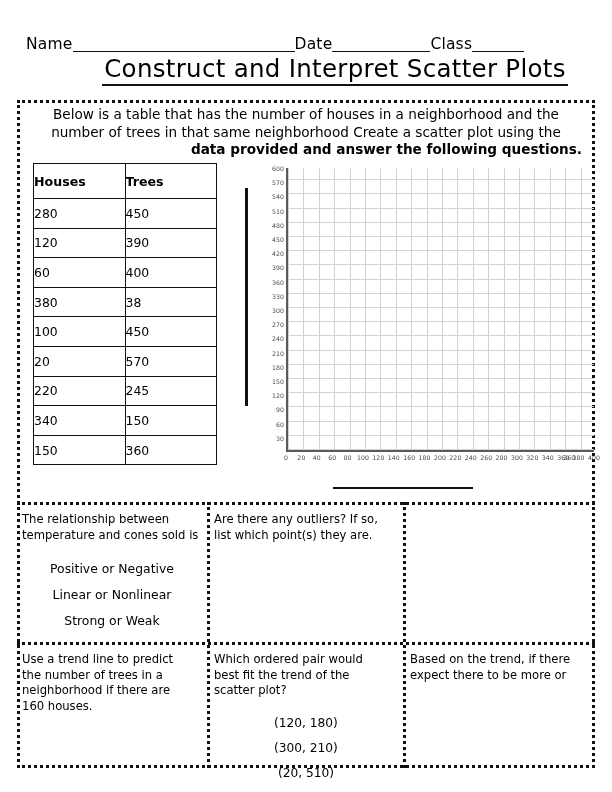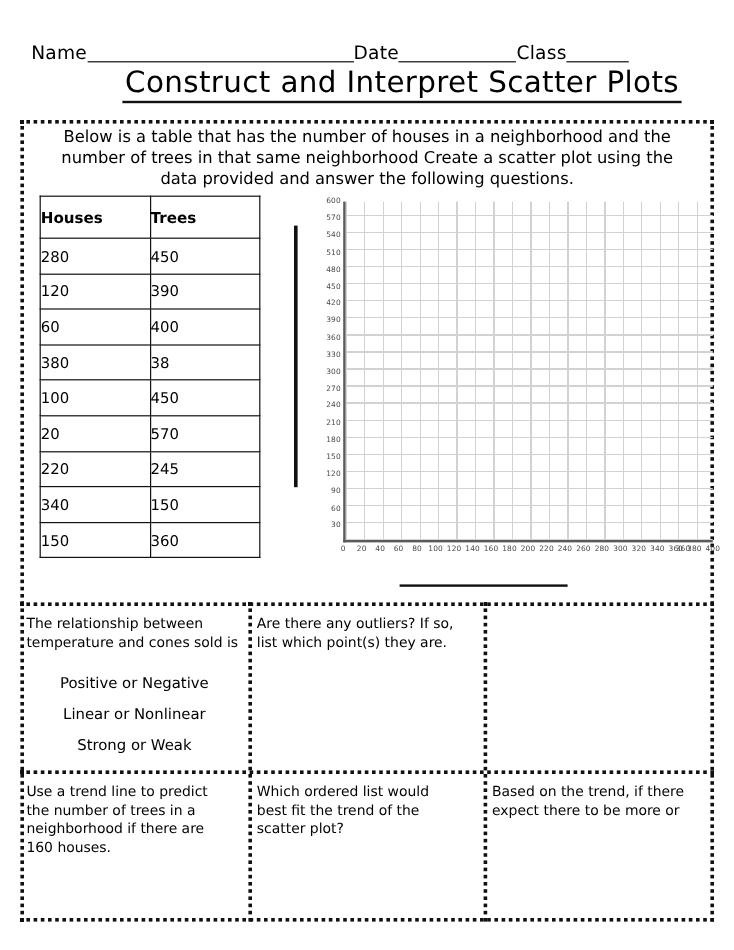--- a/index.html
+++ b/index.html
@@ -54,21 +54,21 @@
   .vdiv{position:absolute;width:0;border-left:3px dotted #111;}
   .vdiv.v1{left:207px;top:502px;height:266px;}
   .vdiv.v2{left:403px;top:502px;height:266px;}
 
   
   .instructions{
     position:absolute;left:30px;top:106px;width:552px;
     font-size:13.6px;line-height:17.5px;text-align:center;
   }
   .instructions .l1{text-align:center;}
-  .instructions .l3{text-align:center;}
+  .instructions .l3{text-align:right;font-weight:bold;}
 
   
   .tablewrap{
     position:absolute;left:33px;top:163px;width:184px;
   }
   table.data{
     border-collapse:collapse;width:184px;
     table-layout:fixed;
   }
   table.data th,table.data td{
@@ -289,24 +289,29 @@
     <div class="qtext">
         <div>Use a trend line to predict</div>
         <div>the number of trees in a</div>
         <div>neighborhood if there are</div>
         <div>160 houses.</div>
       </div>
     <div class="qchoices"></div>
   </div>
   <div class="qbox q5">
     <div class="qtext">
-        <div>Which ordered list would</div>
+        <div>Which ordered pair would</div>
         <div>best fit the trend of the</div>
         <div>scatter plot?</div>
       </div>
+    <div class="qpairs">
+        <div class="qpair">(120, 180)</div>
+        <div class="qpair">(300, 210)</div>
+        <div class="qpair">(20, 510)</div>
+      </div>
   </div>
   <div class="qbox q6">
     <div class="qtext">
         <div>Based on the trend, if there</div>
         <div>expect there to be more or</div>
       </div>
     <div class="qchoices"></div>
   </div>
 
 </div>

